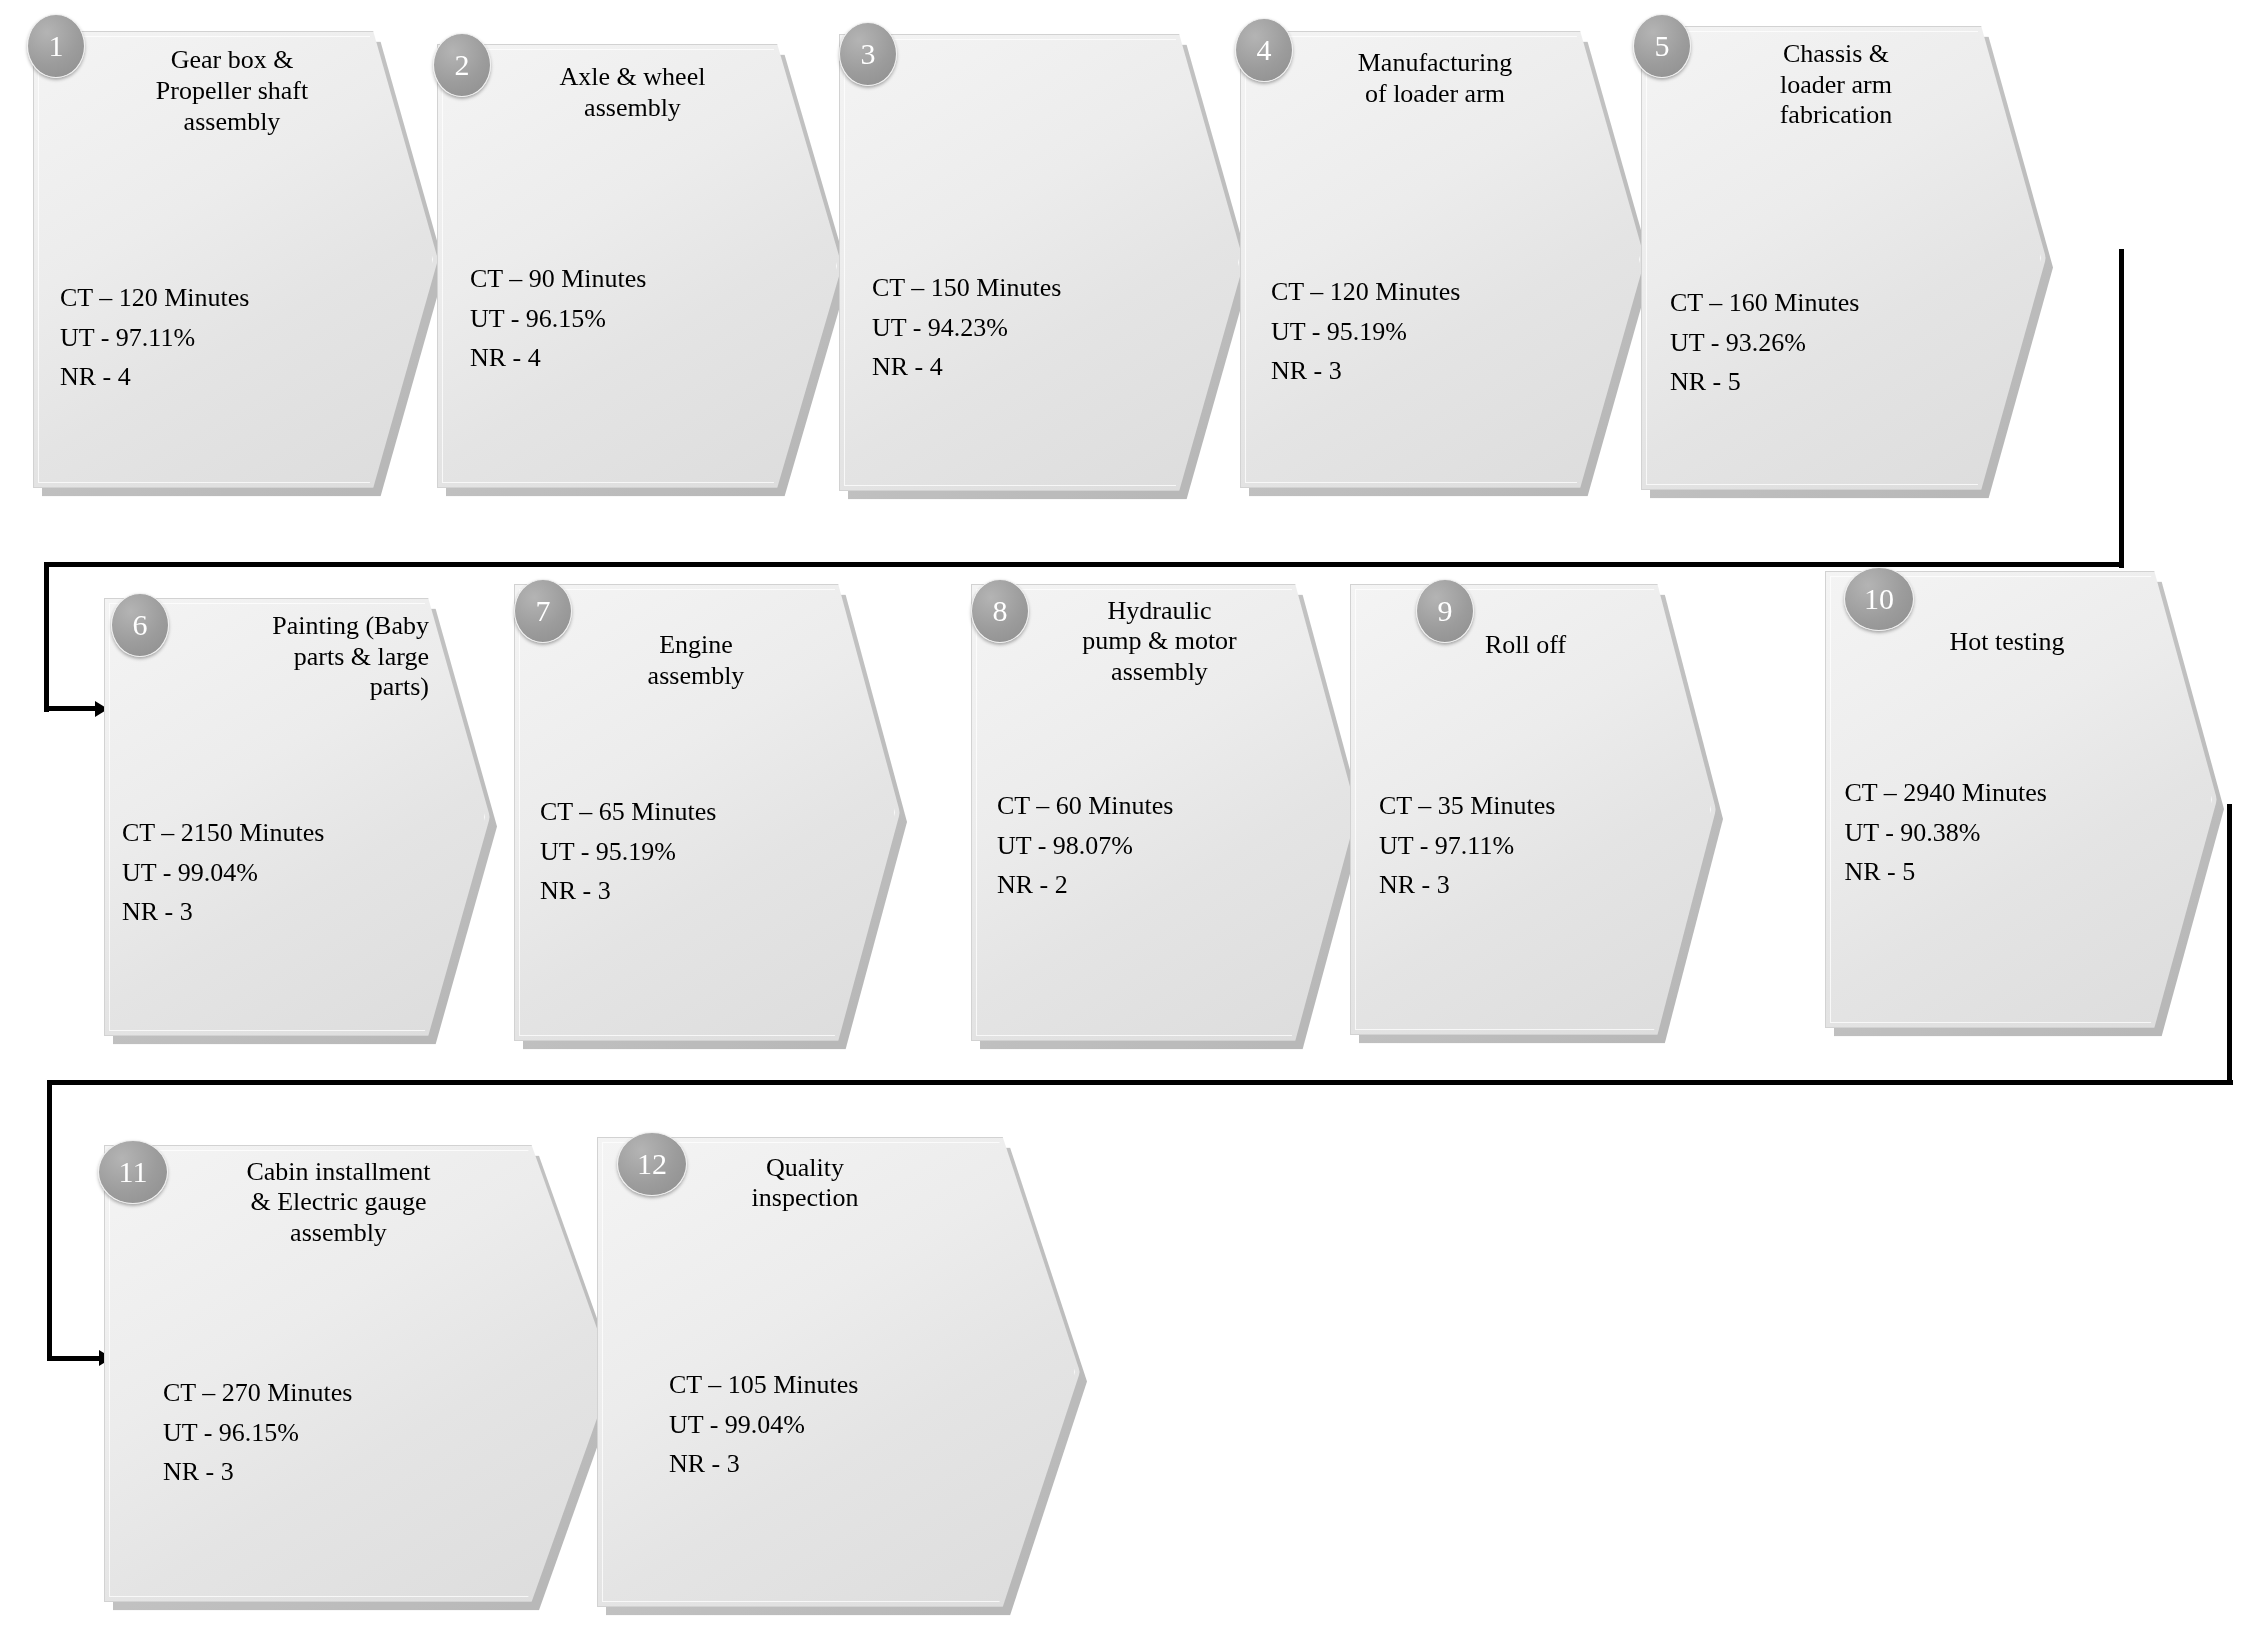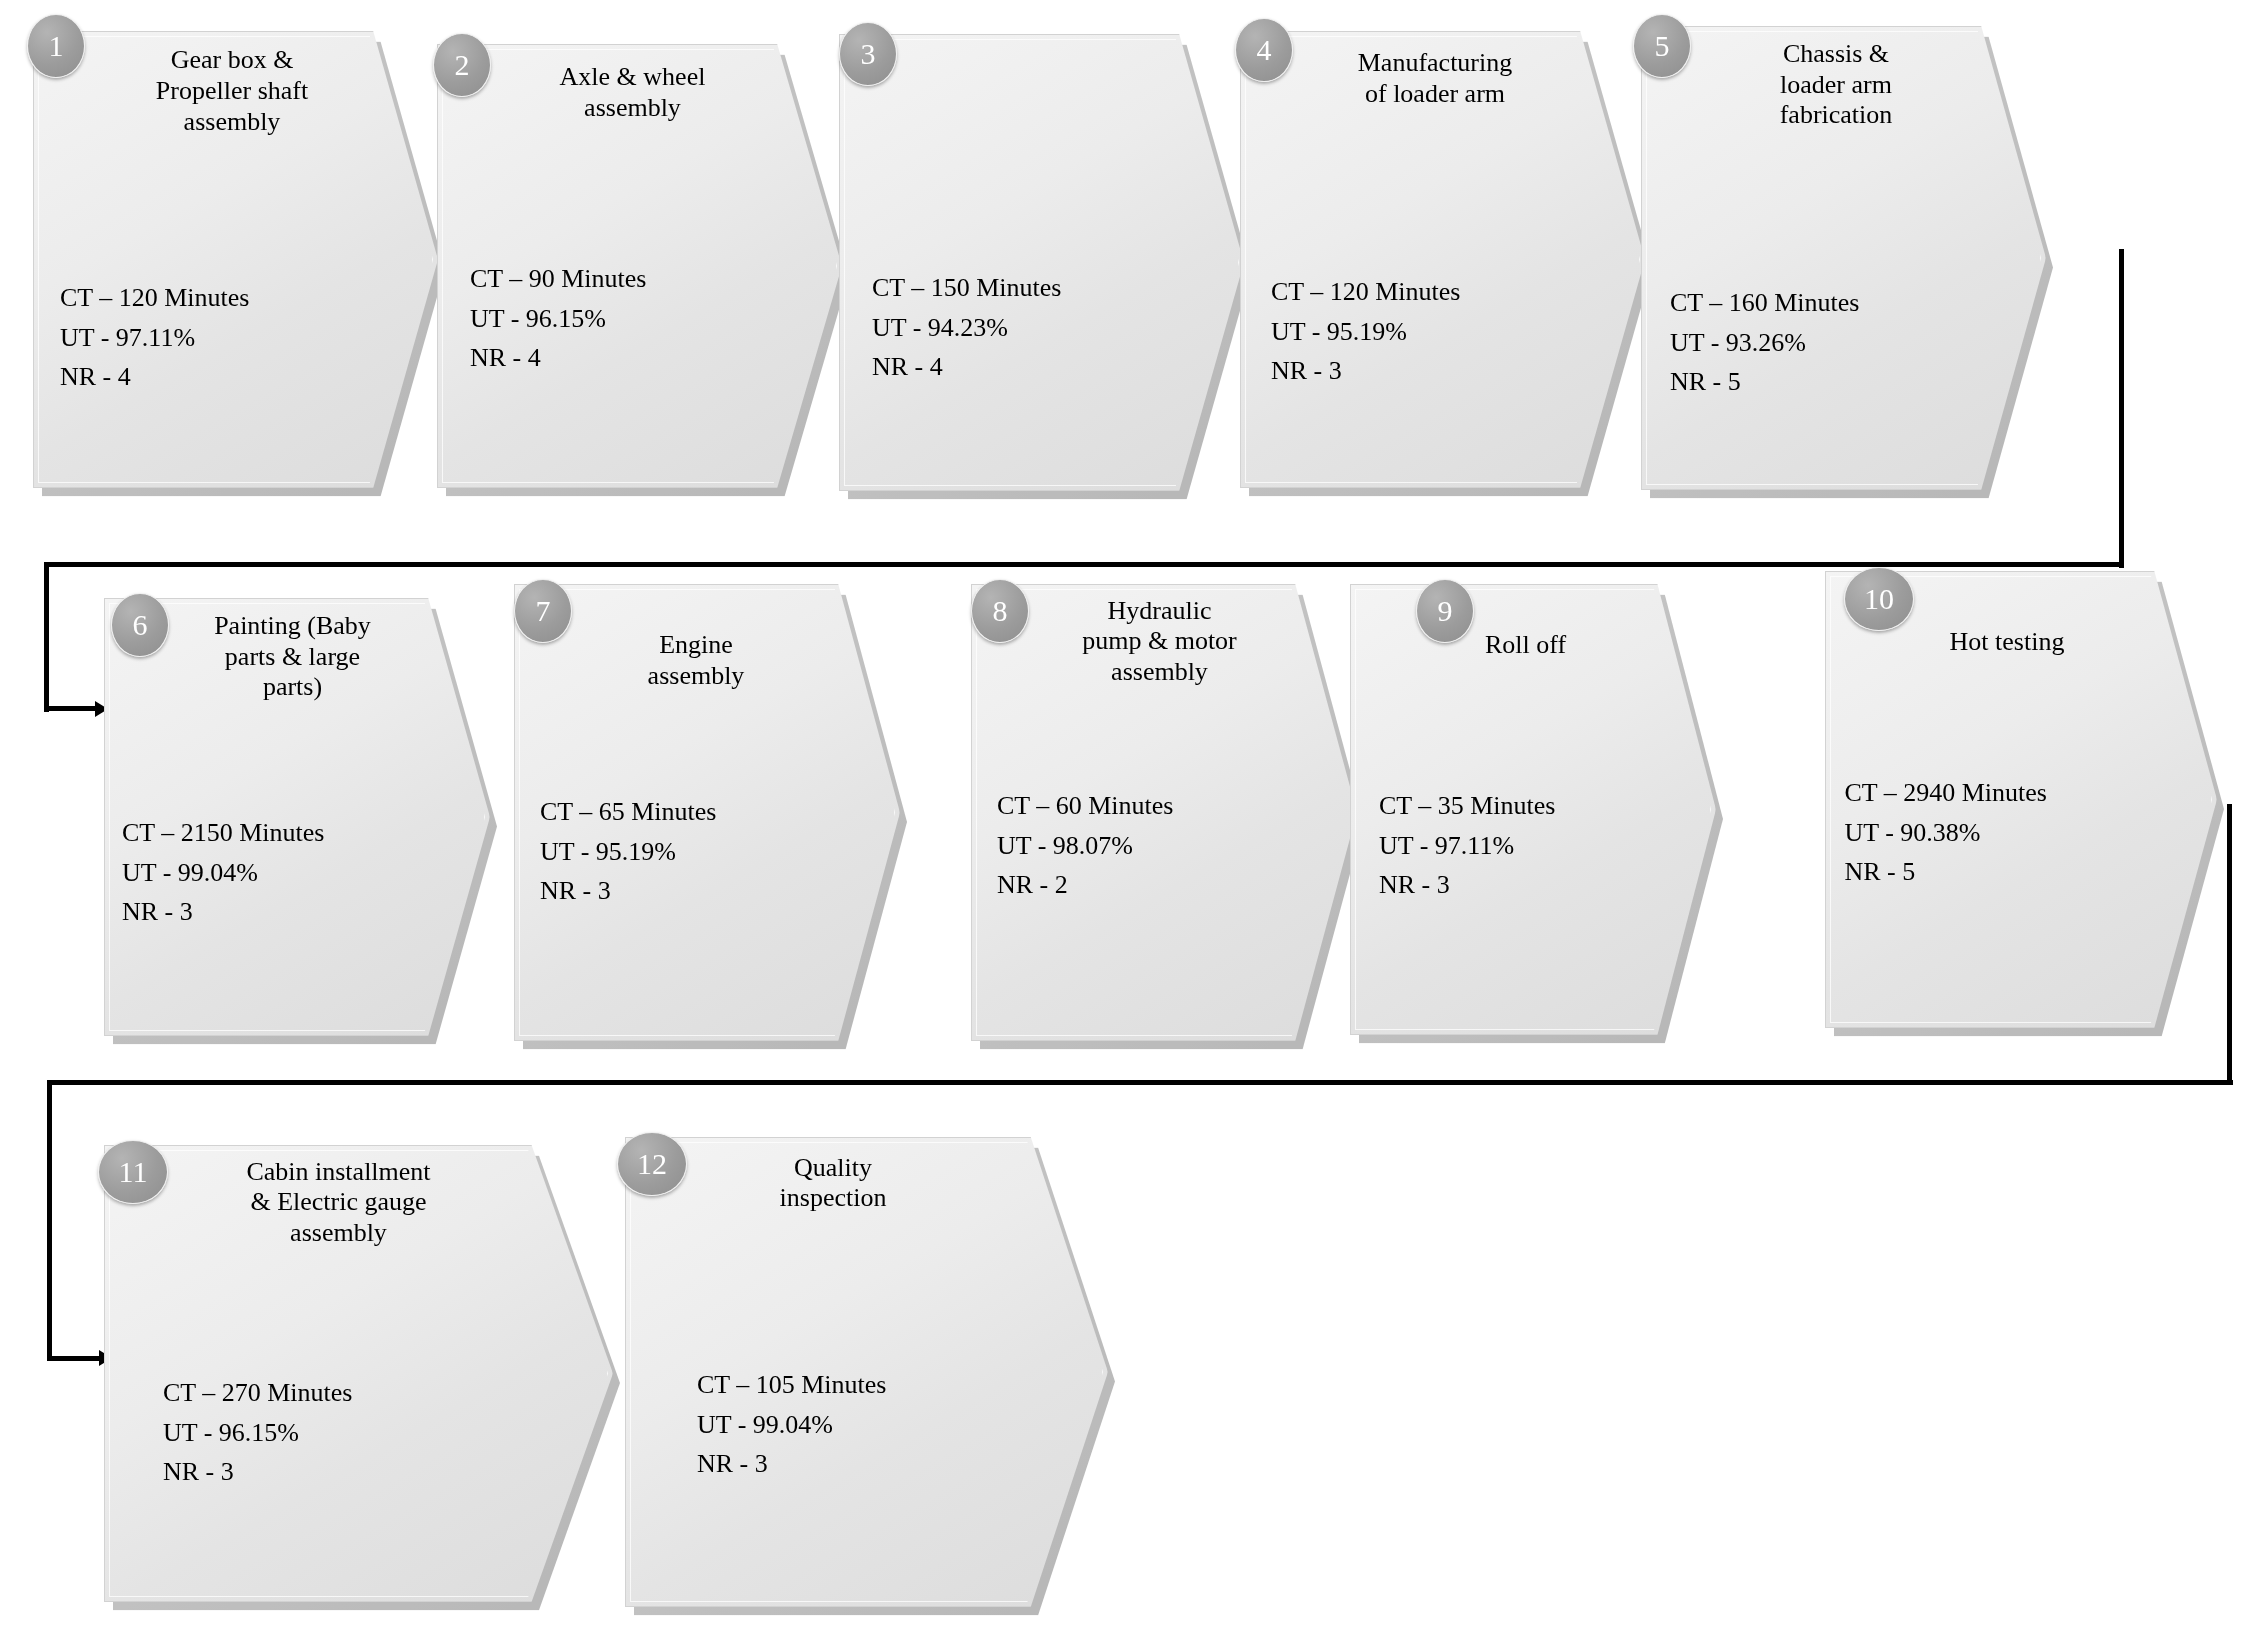--- a/index.html
+++ b/index.html
@@ -177,21 +177,21 @@
   <div class="conn" style="left:2119px; top:249px; width:5.2px; height:319px;"></div>
   <div class="conn" style="left:44px; top:562px; width:2080px; height:5.2px;"></div>
   <div class="conn" style="left:44px; top:562px; width:5.2px; height:150px;"></div>
   <div class="conn" style="left:44px; top:706px; width:52px; height:5.2px;"></div>
   <div class="arrowhead" style="left:95px; top:701px;"></div>
 
   <div class="step" style="left:104px; top:598px; width:384px; height:436px;">
     <div class="shadow"></div>
     <div class="body"></div>
     <div class="content">
-      <div class="step-title" style="left:52px; top:13px; width:273px;">Painting (Baby
+      <div class="step-title" style="left:52px; top:13px; width:273px;text-align:right;">Painting (Baby
 parts &amp; large
 parts)</div>
       <div class="step-metrics" style="left:18px; top:215px; width:351px;">CT – 2150 Minutes
 UT -  99.04%
 NR  -  3</div>
     </div>
   </div>
   <div class="badge" style="left:111px; top:593px;">6</div>
 
   <div class="step" style="left:514px; top:584px; width:384px; height:455px;">
@@ -258,21 +258,21 @@
       <div class="step-title" style="left:59px; top:11.7px; width:351px;">Cabin installment
 &amp; Electric gauge
 assembly</div>
       <div class="step-metrics" style="left:59px; top:228px; width:403px;">CT – 270 Minutes
 UT -  96.15%
 NR  -  3</div>
     </div>
   </div>
   <div class="badge wide" style="left:98px; top:1140px;">11</div>
 
-  <div class="step" style="left:625px; top:1137px; width:481px; height:468px;padding-left:12px;">
+  <div class="step" style="left:597px; top:1137px; width:481px; height:468px;padding-left:12px;">
     <div class="shadow"></div>
     <div class="body"></div>
     <div class="content">
       <div class="step-title" style="left:65px; top:15.6px; width:286px;">Quality
 inspection</div>
       <div class="step-metrics" style="left:72px; top:228px; width:364px;">CT – 105 Minutes
 UT -  99.04%
 NR  -  3</div>
     </div>
   </div>

